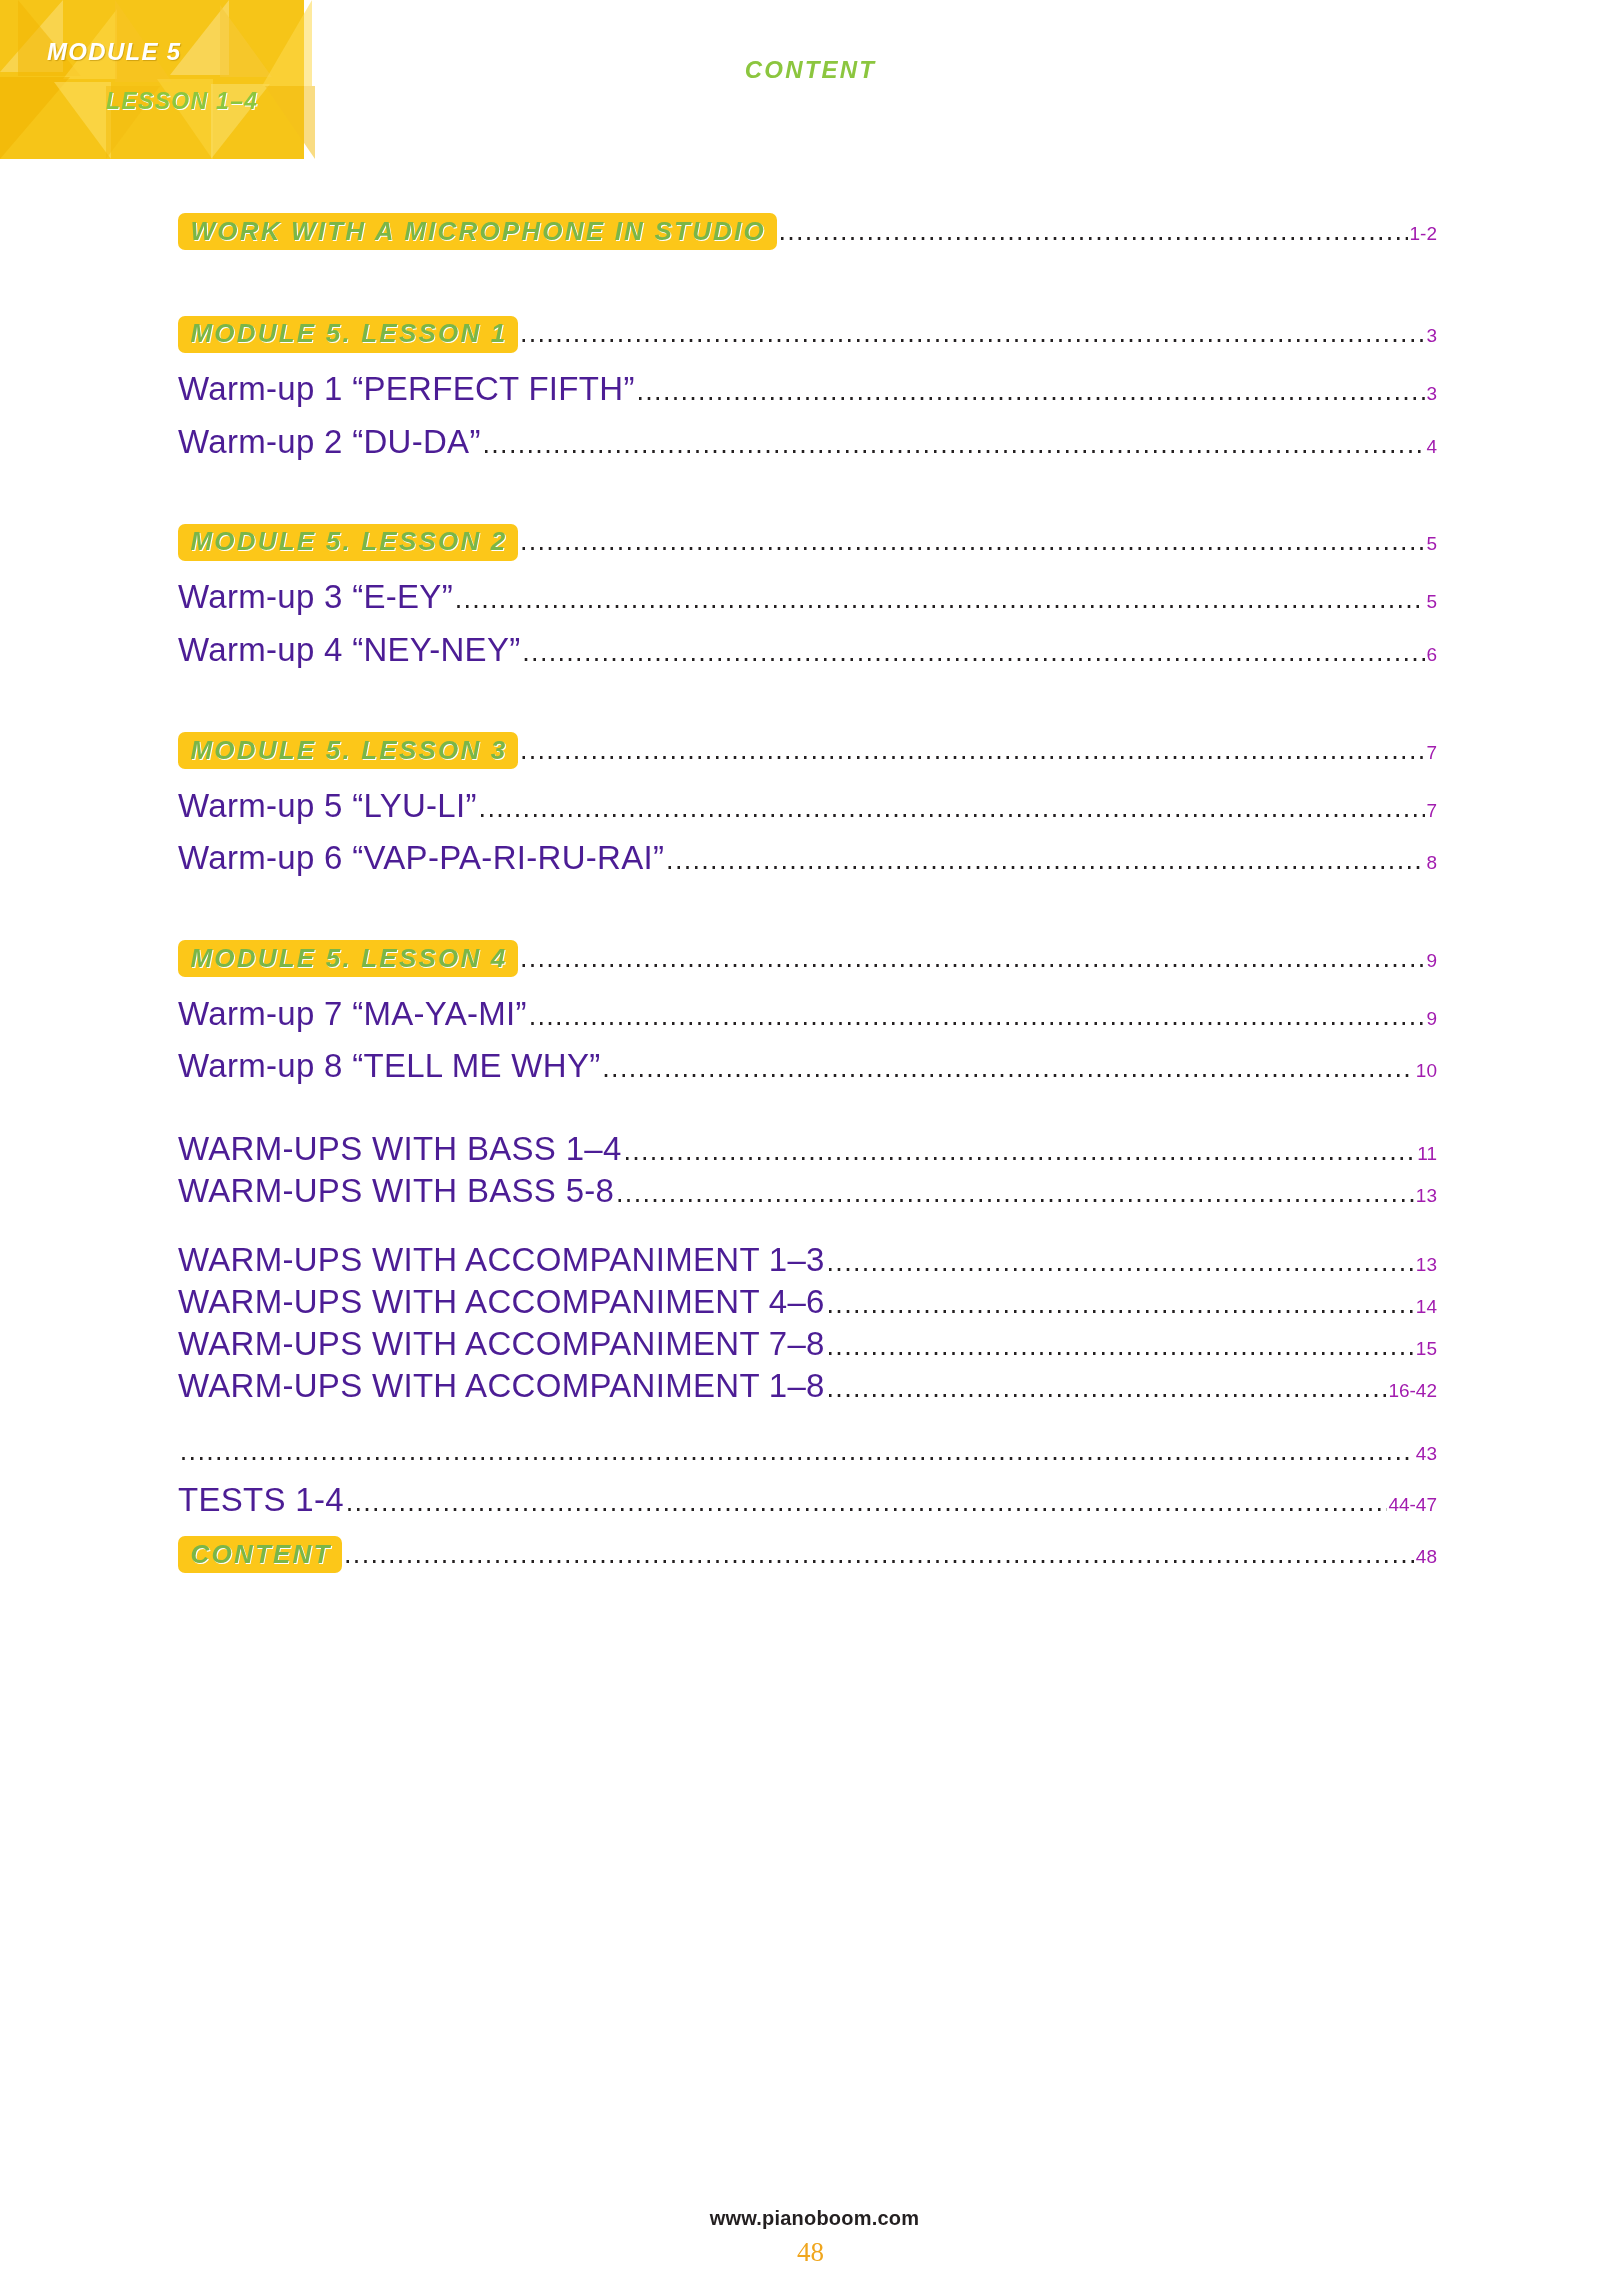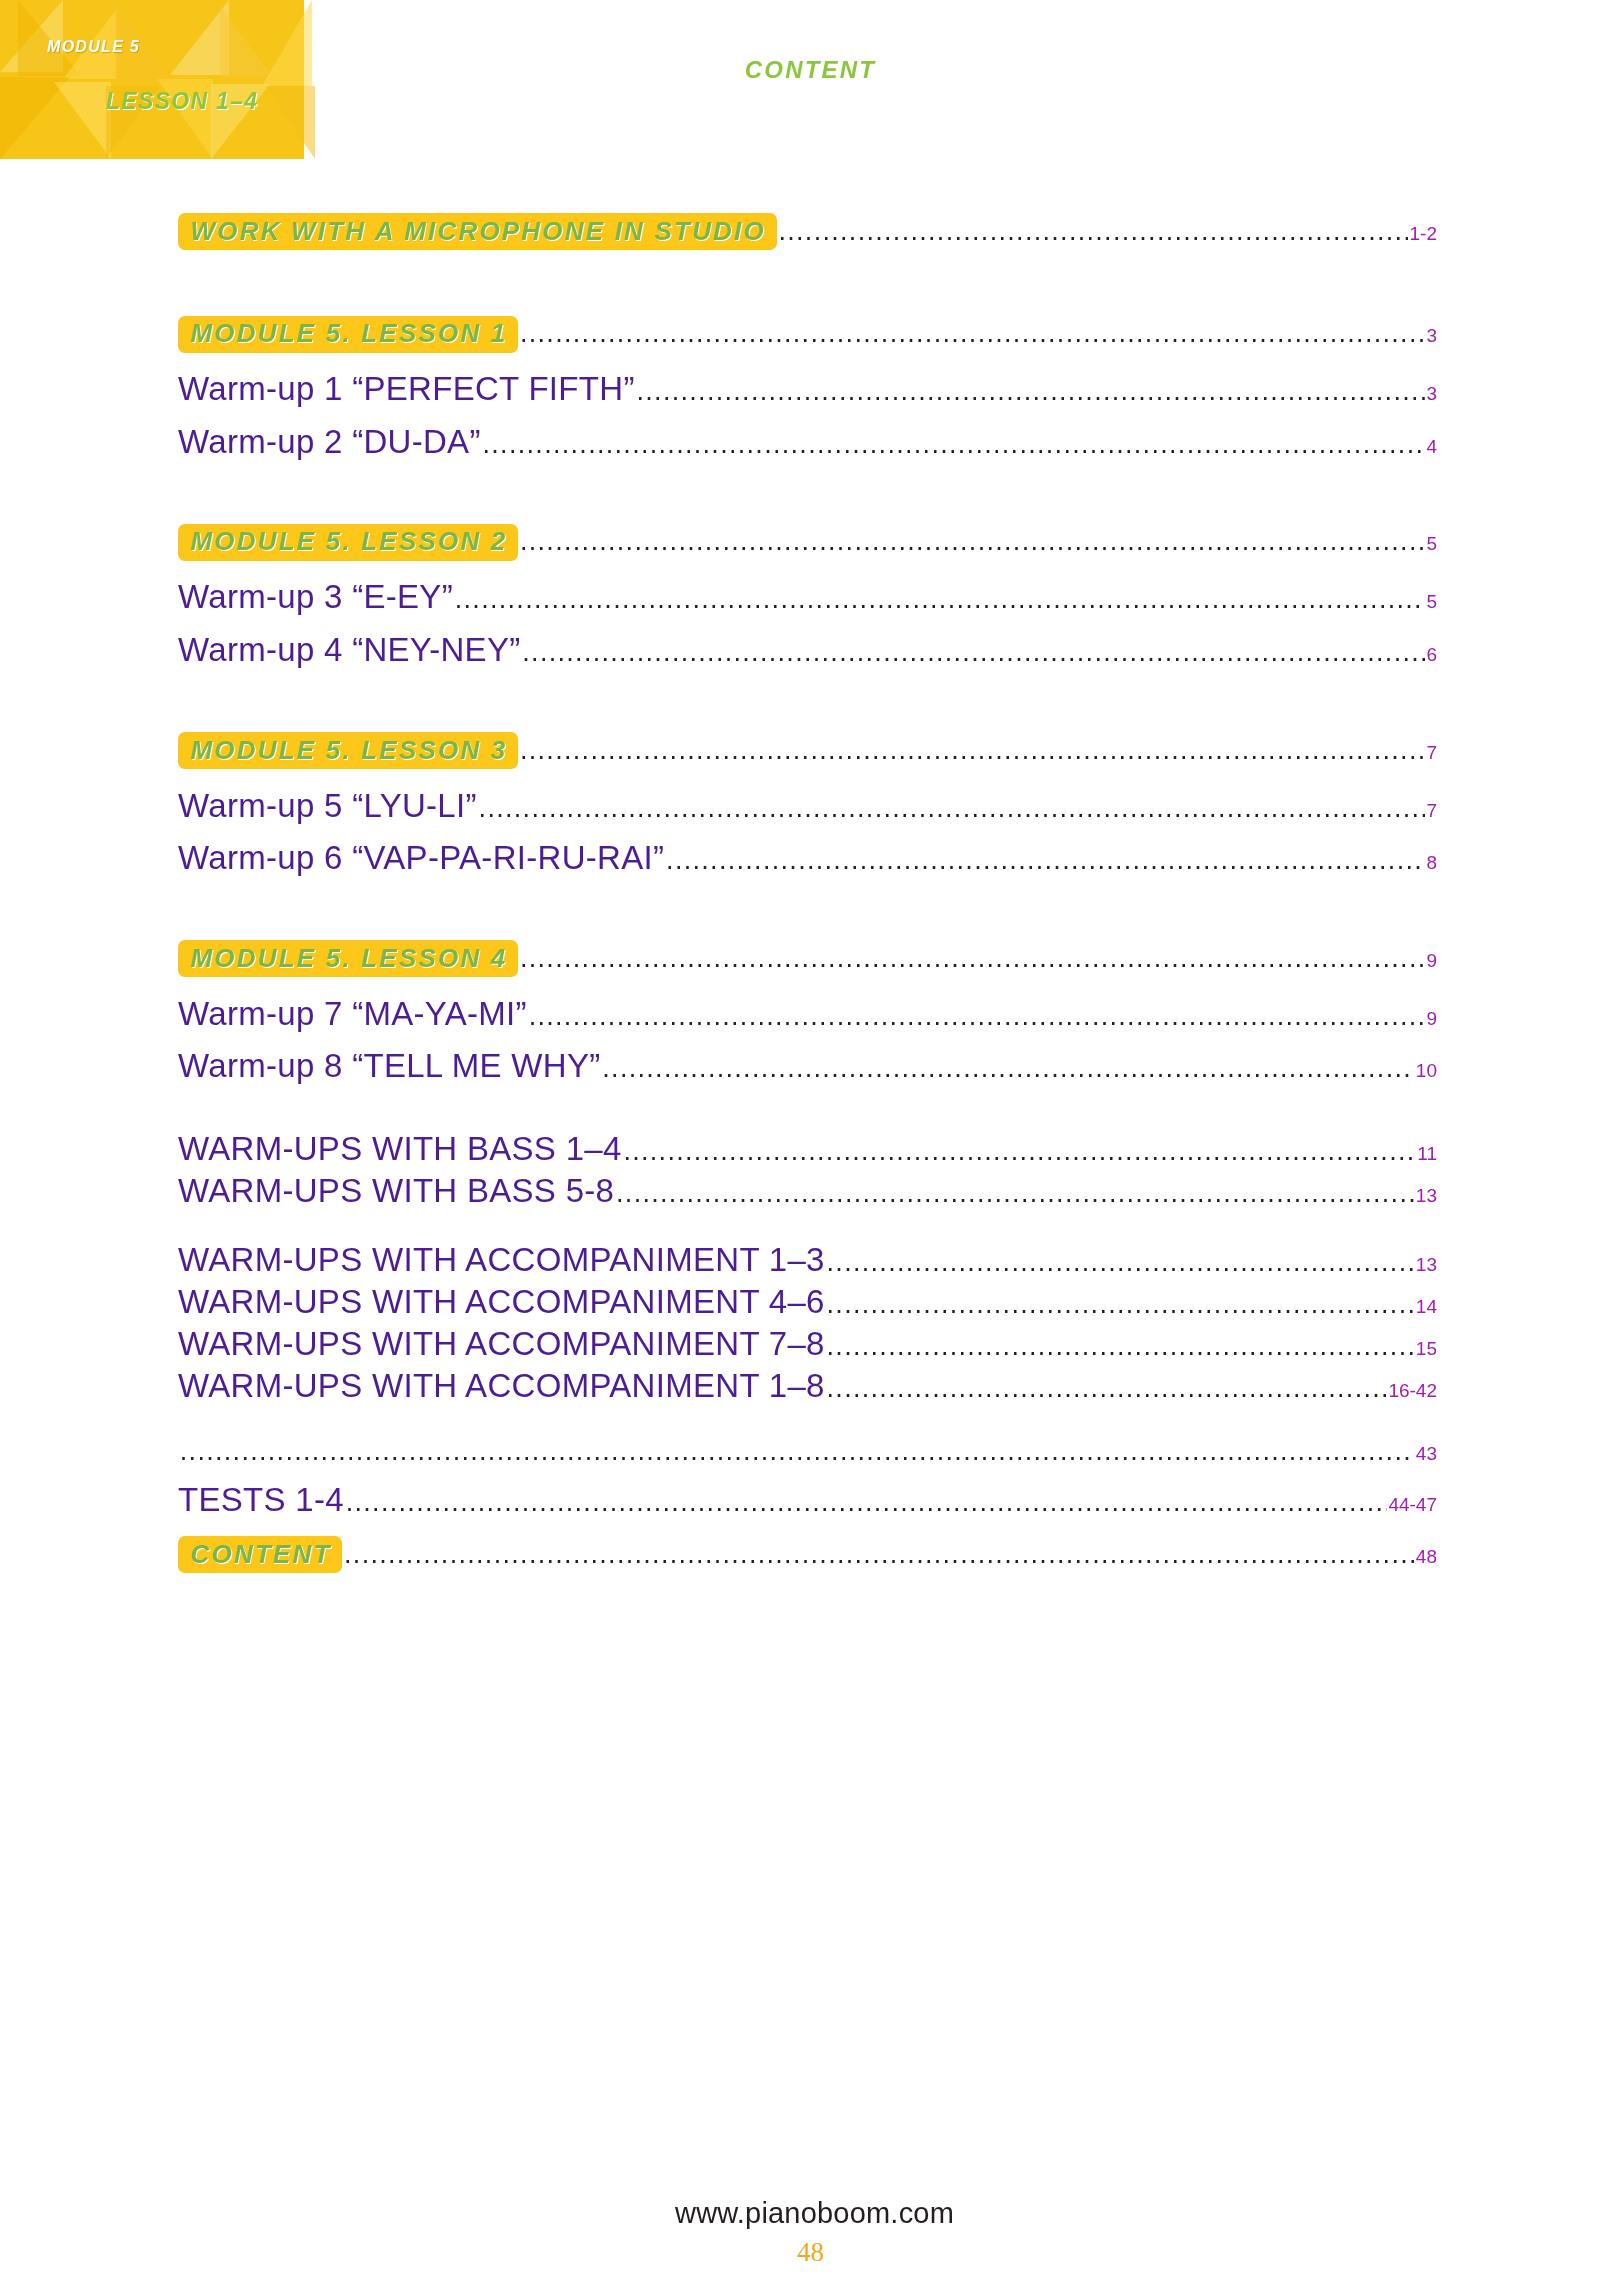--- a/index.html
+++ b/index.html
@@ -54,21 +54,21 @@
     font-weight: bold;
     font-style: italic;
     letter-spacing: 2.2px;
     color: #8cc63f;
     text-shadow: 0.9px 0.9px 0 #ffffff;
   }
   .module-label {
     position: absolute;
     left: 47px;
     top: 38px;
-    font-size: 16px;
+    font-size: 24px;
     font-style: italic;
     font-weight: bold;
     color: #ffffff;
     letter-spacing: 1.3px;
     text-shadow: 0.9px 0.9px 0.9px rgba(160,120,0,0.45);
   }
   .lesson-label {
     position: absolute;
     left: 106px;
     top: 88px;
@@ -150,22 +150,22 @@
   .rowspace { height: 19.7px; }
 
   
   .footer {
     position: absolute;
     left: 0; right: 0;
     bottom: 25px;
     text-align: center;
   }
   .site {
-    font-size: 29px;
-    font-weight: normal;
+    font-size: 20px;
+    font-weight: bold;
     color: #231f20;
     letter-spacing: 0.2px;
     margin-left: 8px;
   }
   .pageno {
     margin-top: 7.2px;
     font-size: 27px;
     color: #f0a61e;
     font-family: "Liberation Serif", serif;
   }

